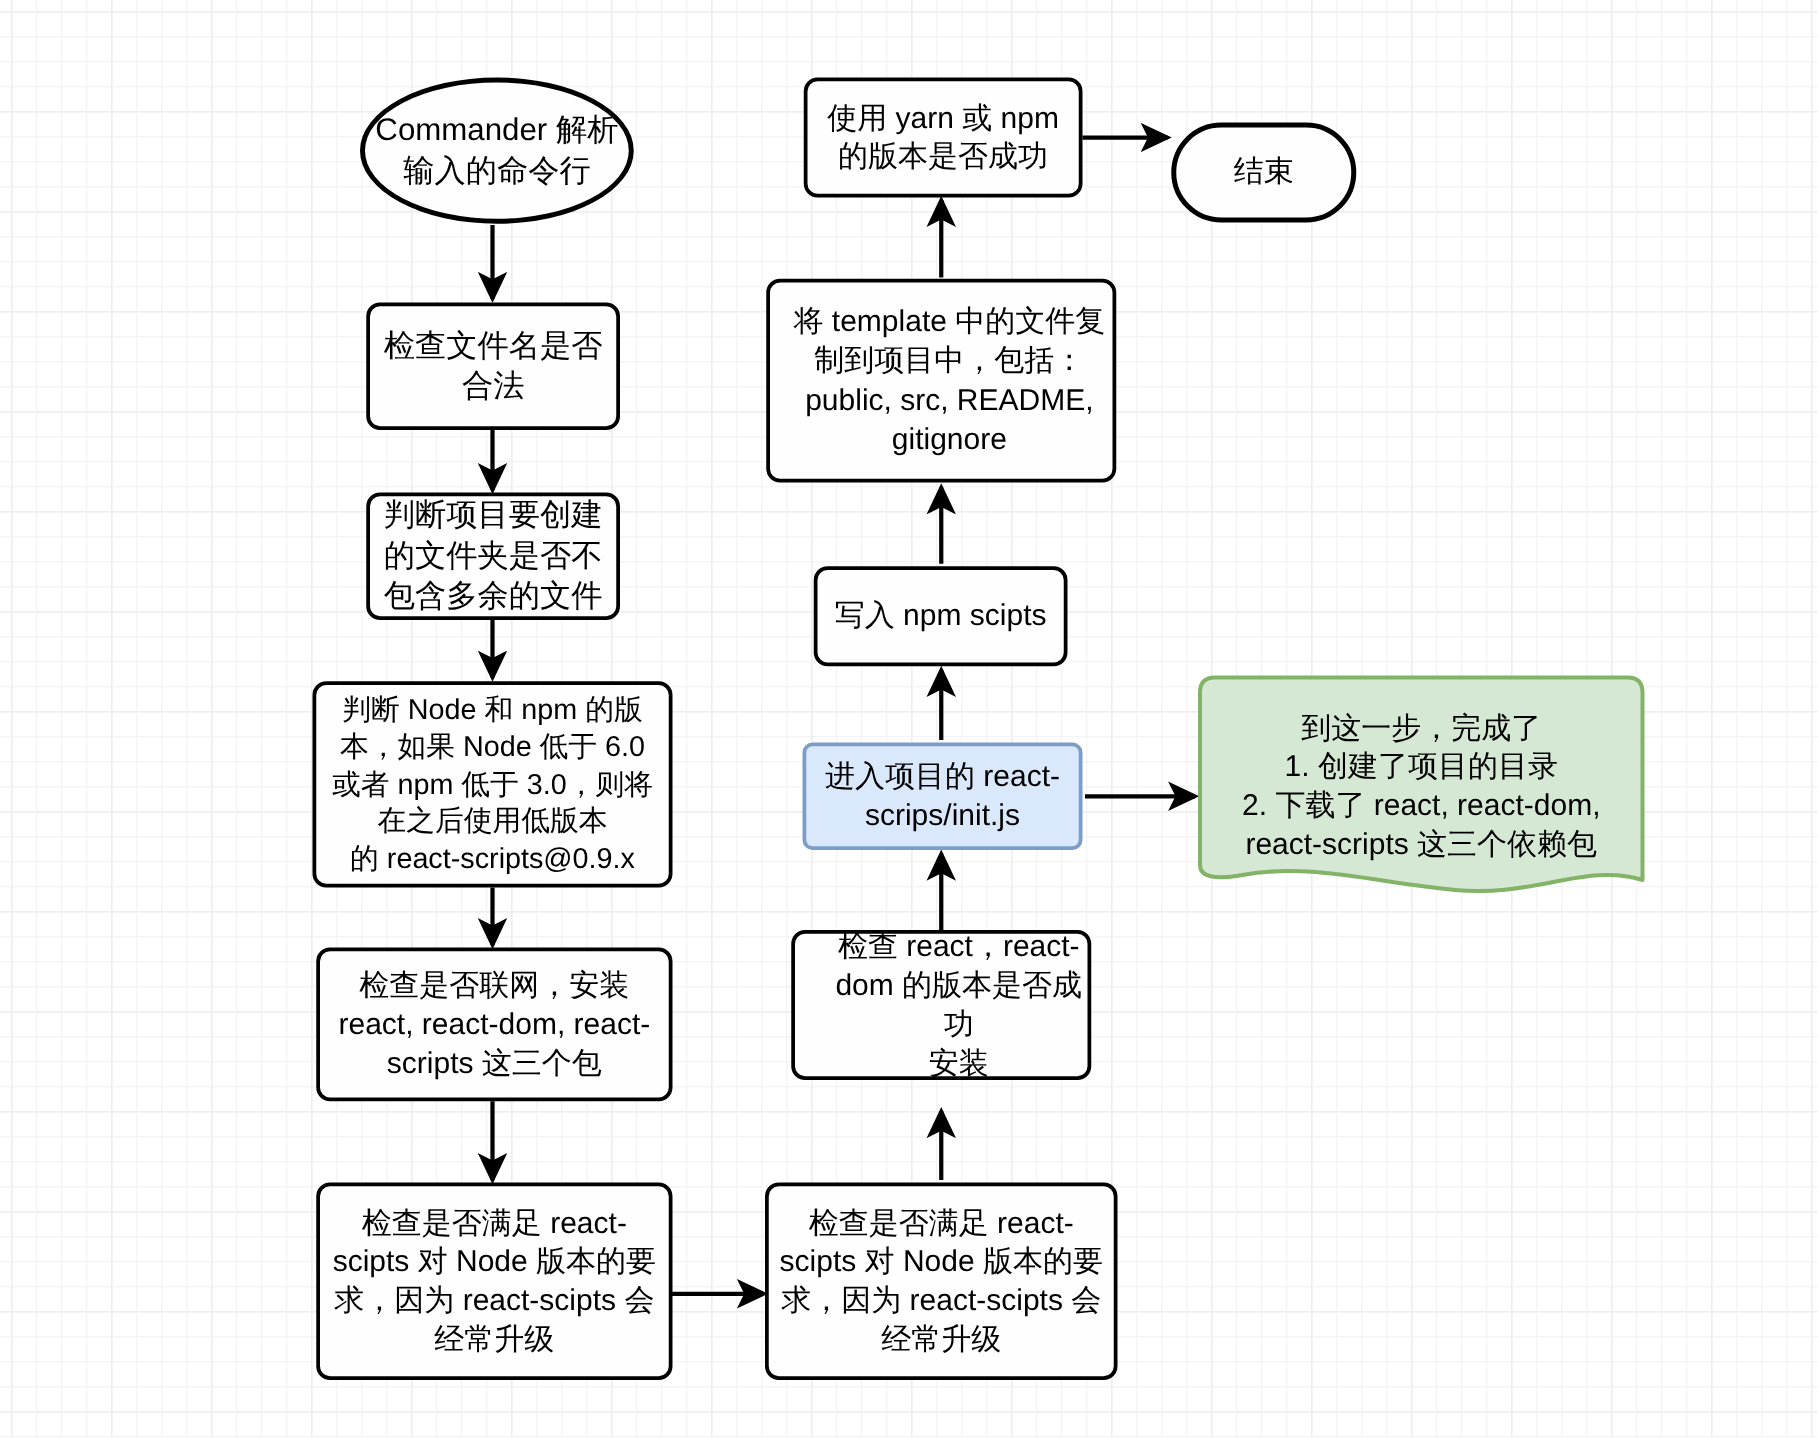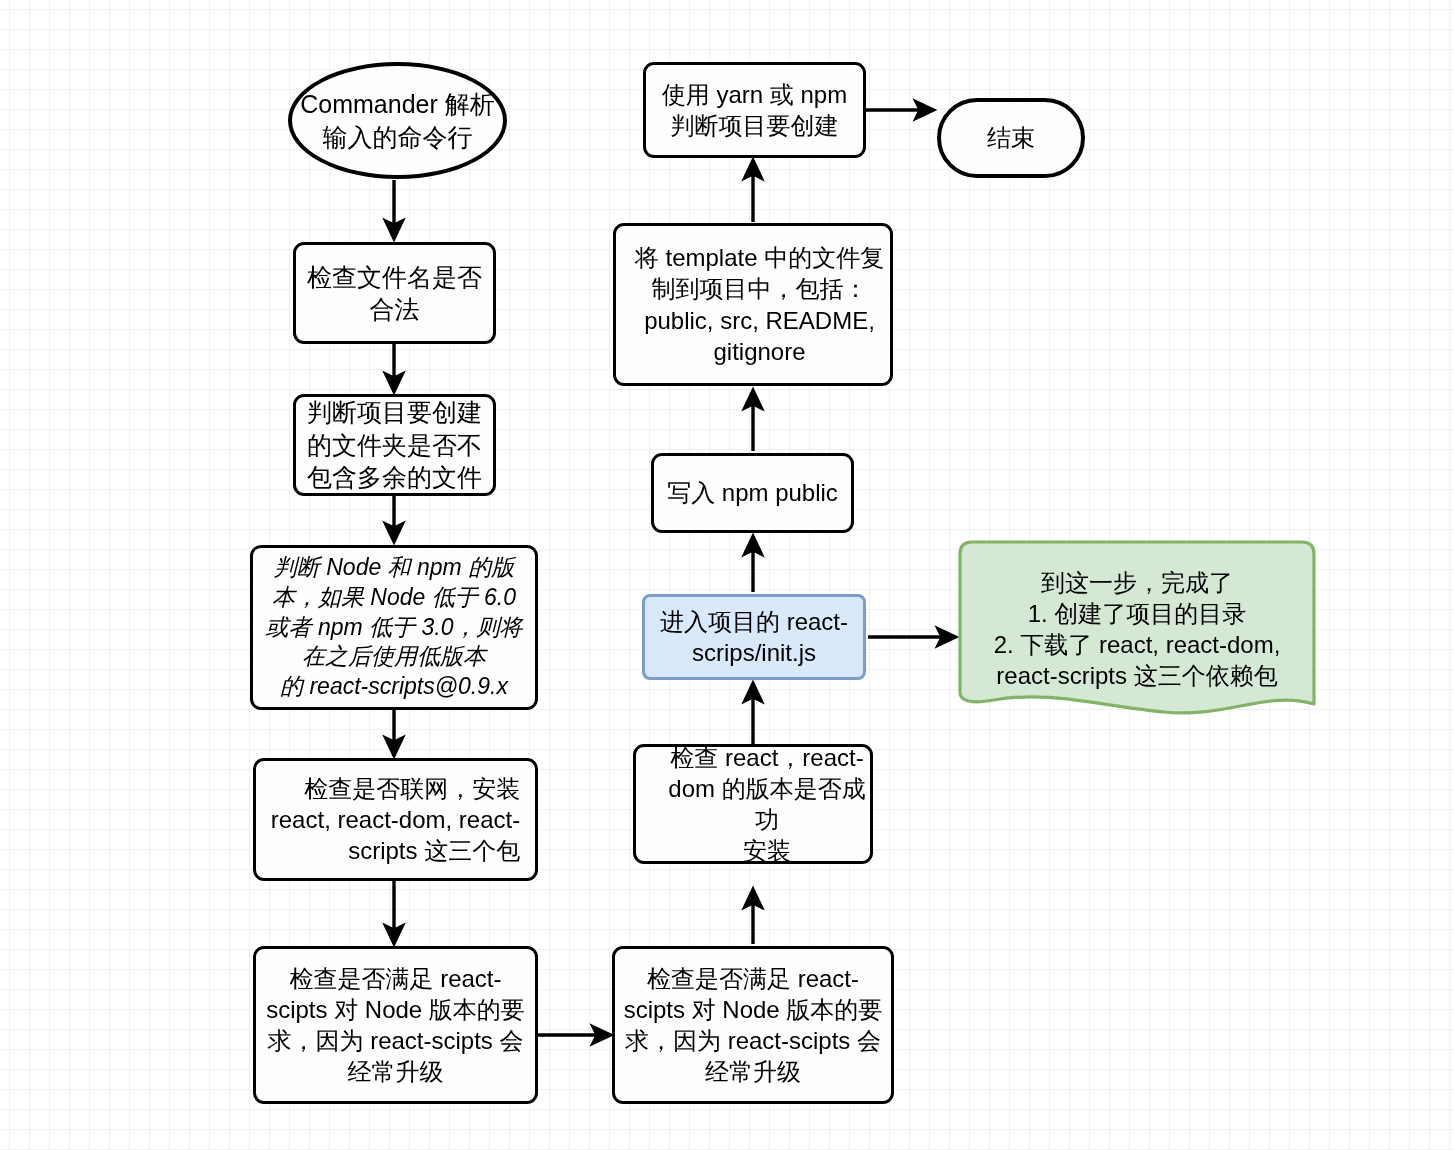--- a/index.html
+++ b/index.html
@@ -76,21 +76,21 @@
   }
   .note-green .note-text {
     position: relative;
     z-index: 1;
     width: 100%;
     padding: 0 20px;
     box-sizing: border-box;
   }
   .t28 { font-size: 25px; }
   .t26 { font-size: 24px; }
-  .t25 { font-size: 23px; font-style: italic; }
+  .t25 { font-size: 23px; }
 </style>
 </head>
 <body>
 
 <div id="canvas">
 
   <svg id="edges" viewBox="0 0 1454 1150">
     <defs>
       <marker id="arrow" viewBox="0 0 12 12" refX="9.5" refY="6" markerWidth="8" markerHeight="8" orient="auto-start-reverse">
         <path d="M 0 0.8 L 11 6 L 0 11.2 L 2.6 6 Z" fill="#000000"></path>
@@ -123,50 +123,50 @@
   <div class="node proc t28" style="left:293px; top:394px; width:203px; height:102px;">判断项目要创建
 的文件夹是否不
 包含多余的文件</div>
 
   <div class="node proc t25" style="left:250px; top:545px; width:288px; height:165px;">判断 Node 和 npm 的版
 本，如果 Node 低于 6.0
 或者 npm 低于 3.0，则将
 在之后使用低版本
 的 react-scripts@0.9.x</div>
 
-  <div class="node proc t26" style="left:253px; top:758px; width:285px; height:123px;text-align:right;">检查是否联网，安装
+  <div class="node proc t26" style="left:253px; top:758px; width:285px; height:123px;">检查是否联网，安装
 react, react-dom, react-
 scripts 这三个包</div>
 
   <div class="node proc t26" style="left:253px; top:946px; width:285px; height:158px;">检查是否满足 react-
 scipts 对 Node 版本的要
 求，因为 react-scipts 会
 经常升级</div>
 
   <div class="node proc t26" style="left:612px; top:946px; width:282px; height:158px;">检查是否满足 react-
 scipts 对 Node 版本的要
 求，因为 react-scipts 会
 经常升级</div>
 
   <div class="node proc t26" style="left:633px; top:744px; width:240px; height:120px;padding-left:28px;">检查 react，react-
 dom 的版本是否成功
 安装</div>
 
   <div class="node highlight-blue t26" style="left:642px; top:594px; width:224px; height:86px;">进入项目的 react-
 scrips/init.js</div>
 
-  <div class="node proc t26" style="left:651px; top:453px; width:203px; height:80px;">写入 npm public</div>
+  <div class="node proc t26" style="left:651px; top:453px; width:203px; height:80px;">写入 npm scipts</div>
 
   <div class="node proc t26" style="left:613px; top:223px; width:280px; height:163px;padding-left:13px;">将 template 中的文件复
 制到项目中，包括：
 public, src, README,
 gitignore</div>
 
   <div class="node proc t26" style="left:643px; top:62px; width:223px; height:96px;">使用 yarn 或 npm
-判断项目要创建</div>
+的版本是否成功</div>
 
   <div class="node terminator t26" style="left:937px; top:70px; width:148px; height:80px;">结束</div>
 
   <div class="node note-green t26" style="left:958px; top:540px; width:358px; height:178px;">
     <svg class="note-svg" viewBox="0 0 358 178" preserveAspectRatio="none">
       <path d="M 14 2 L 344 2 Q 356 2 356 14 L 356 164
                C 310 150, 270 178, 206 172
                C 142 166, 90 150, 36 160
                Q 2 166, 2 152 L 2 14 Q 2 2 14 2 Z" fill="#d5e8d4" stroke="#82b366" stroke-width="3.2" stroke-linejoin="round"></path>
     </svg>

